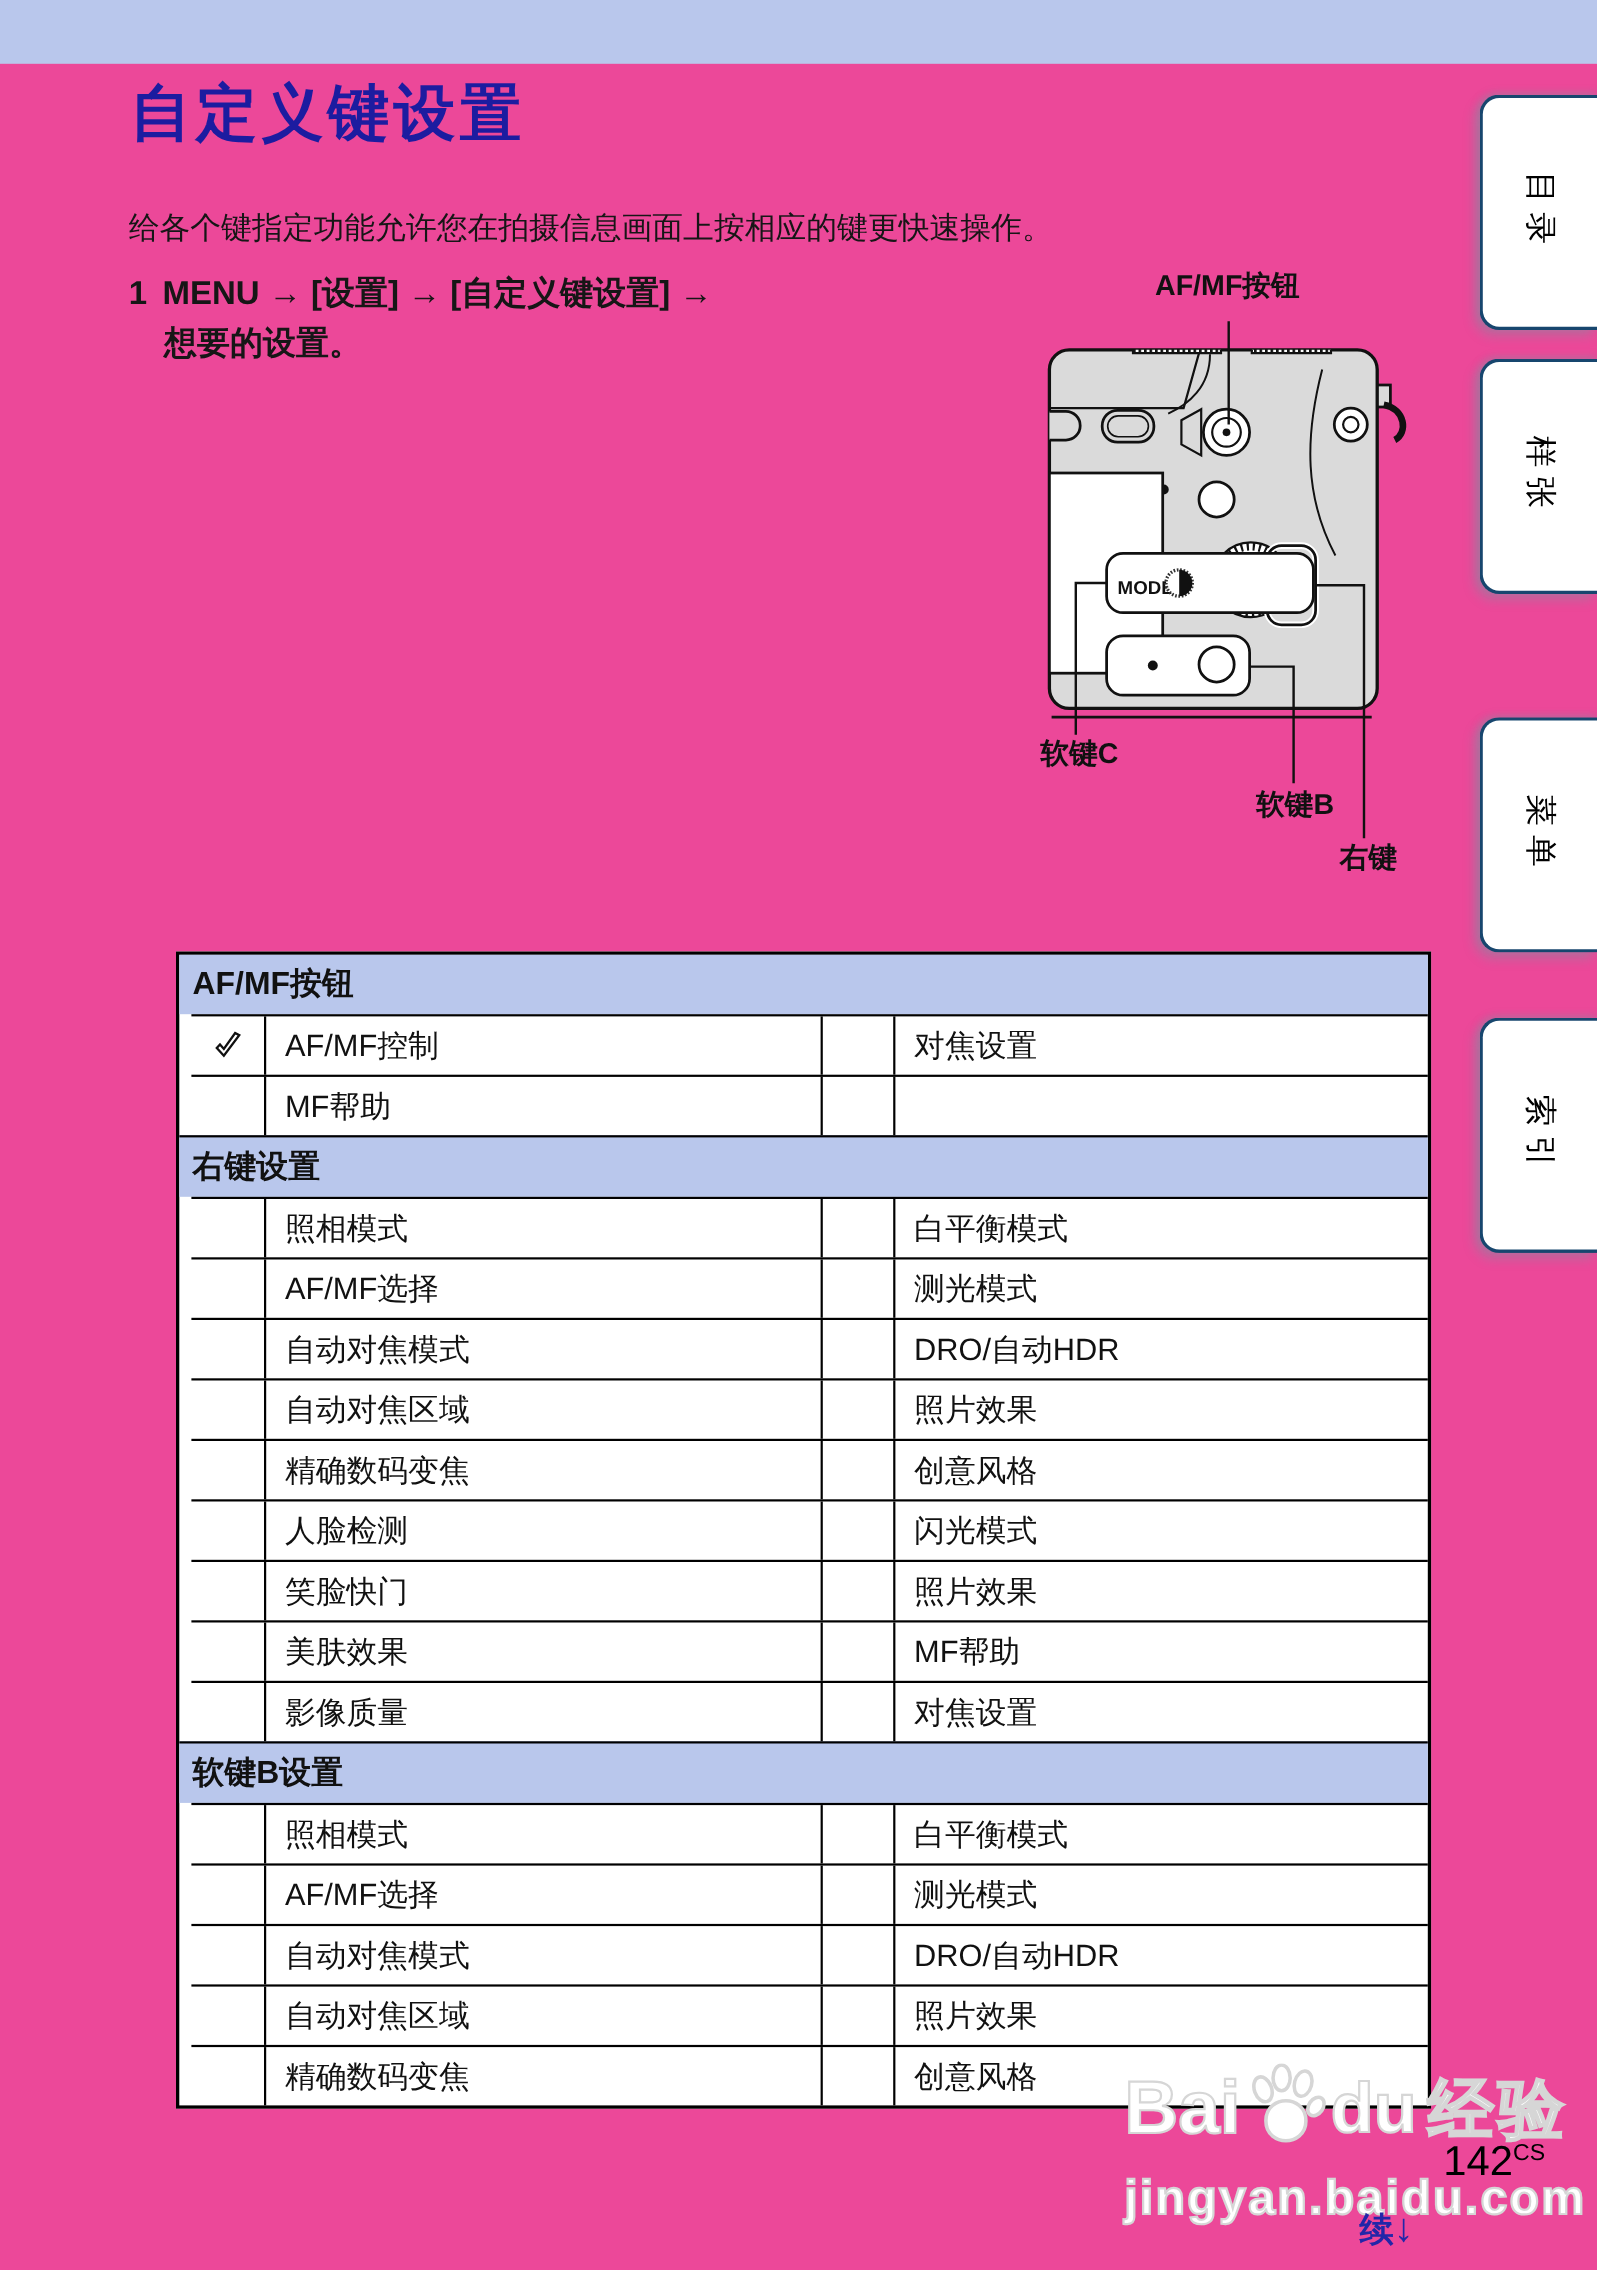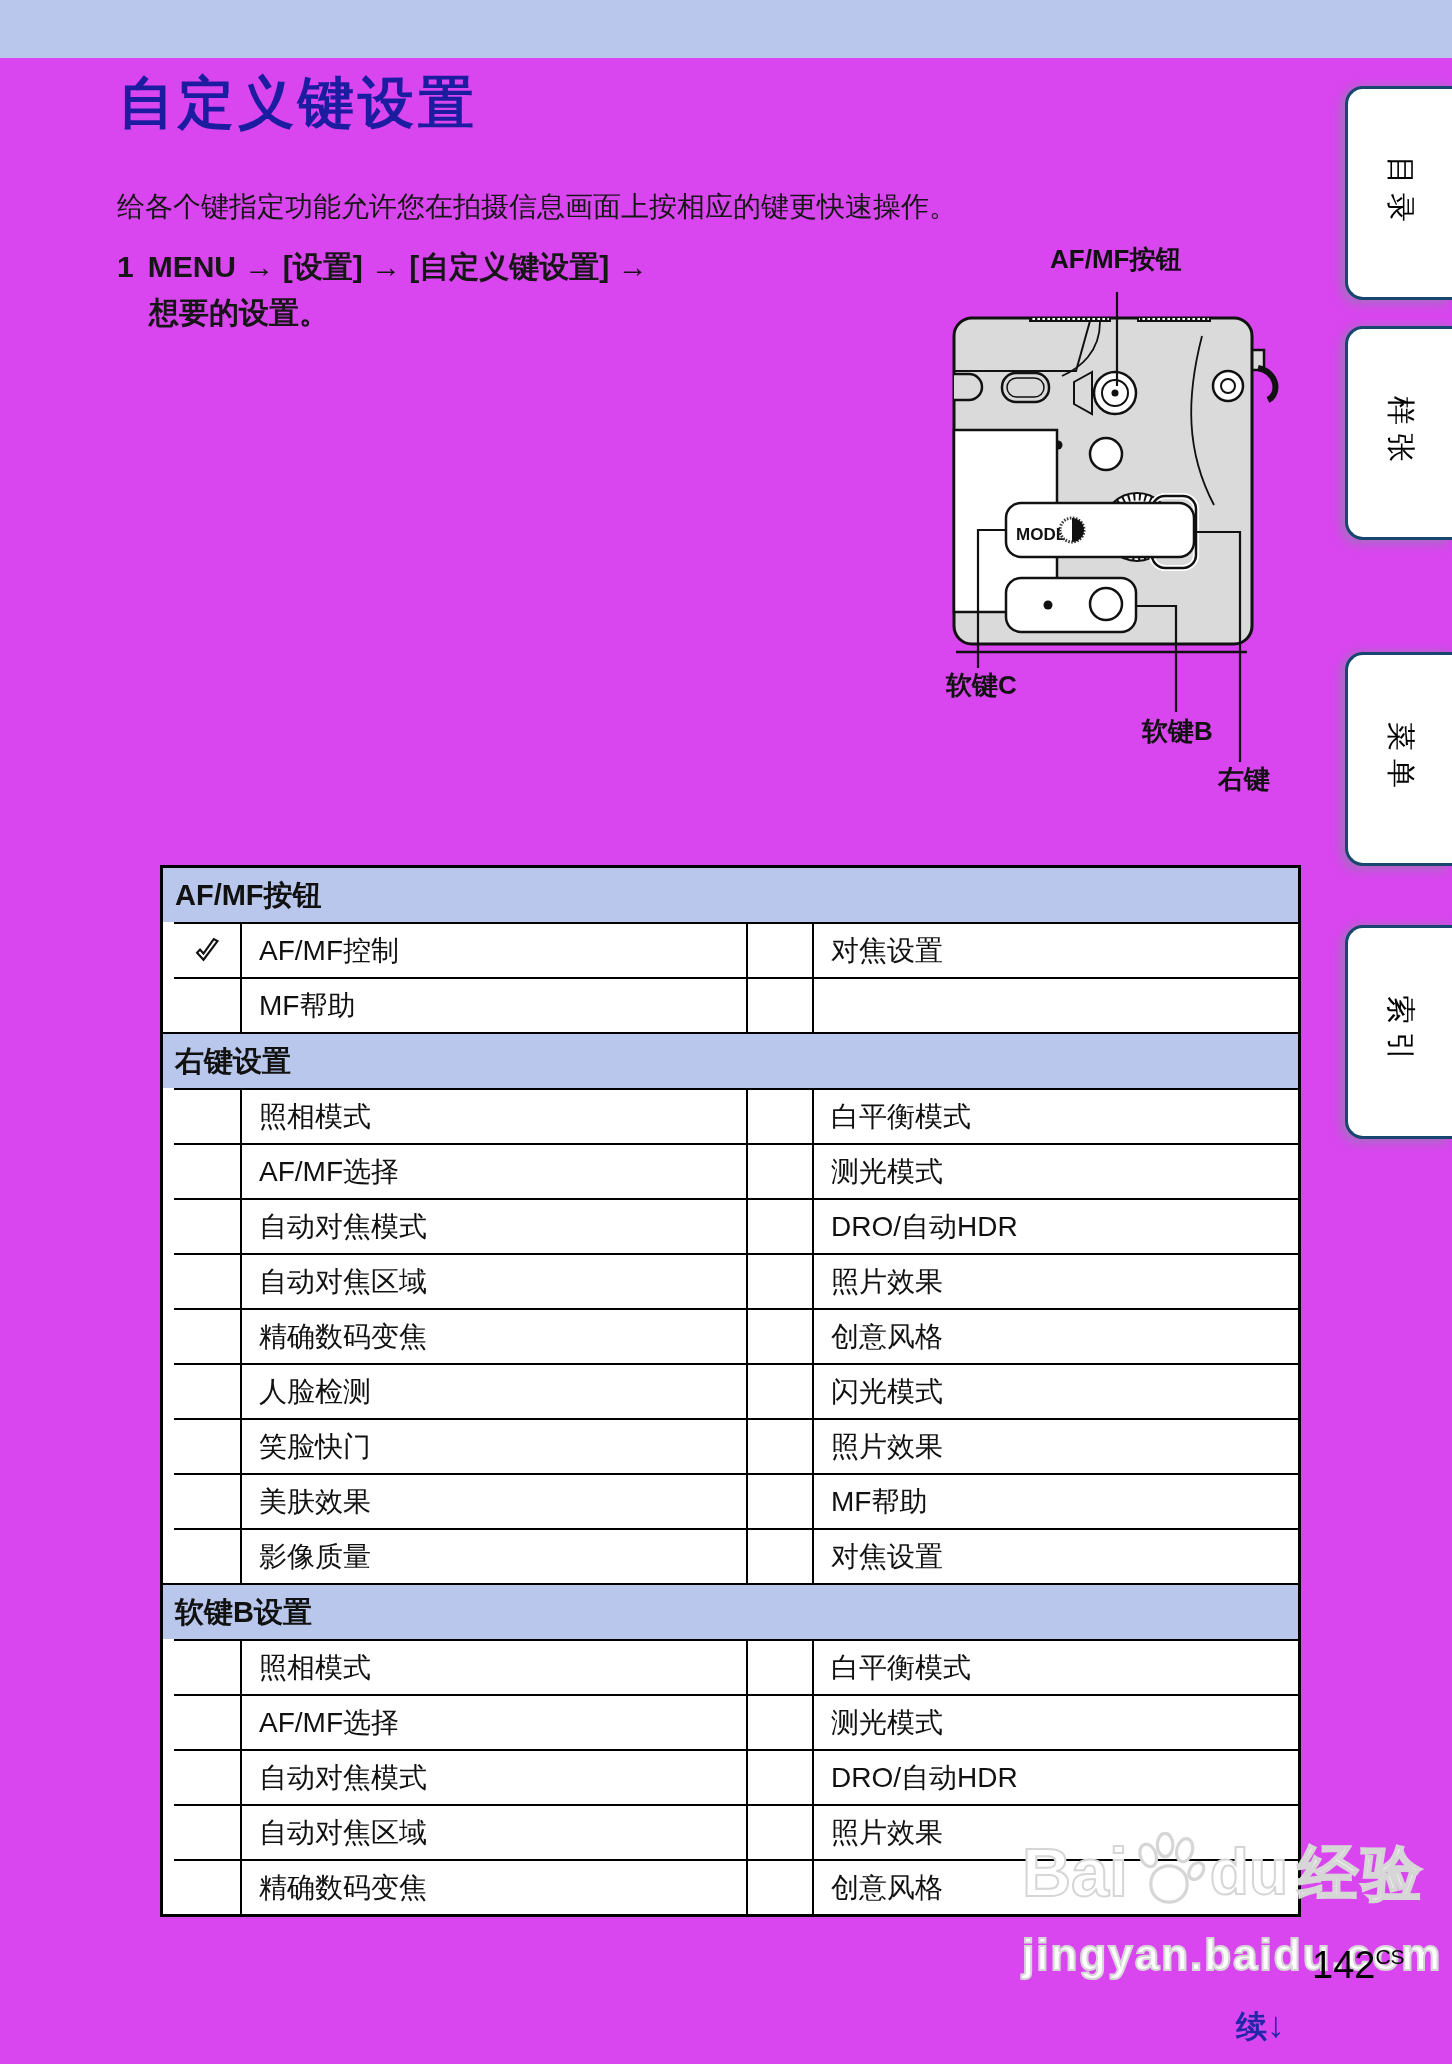--- a/index.html
+++ b/index.html
@@ -1,16 +1,16 @@
 <!DOCTYPE html>
 <html><head>
 <meta charset="utf-8">
 <style>
   html,body{margin:0;padding:0;background:#ffffff;}
-  #page{position:relative;width:1452px;height:2064px;background:#d946ef;overflow:hidden;
+  #page{position:relative;width:1452px;height:2064px;background:#ec4899;overflow:hidden;
         font-family:"Liberation Sans",sans-serif;color:#111;}
   
   #topbar{position:absolute;left:0;top:0;width:1452px;height:58px;background:#b9c7ec;}
   
   #title{position:absolute;left:118px;top:66px;font-size:56px;font-weight:bold;color:#1c1ca0;letter-spacing:4px;}
   #intro{position:absolute;left:117px;top:188px;width:840px;font-size:28px;font-family:"Liberation Serif",serif;color:#161616;}
   #step{position:absolute;left:117px;top:244px;width:800px;font-size:30px;font-weight:bold;color:#161616;line-height:46px;}
   #step .stepnum{margin-right:14px;}
   #step .line2{display:block;margin-left:32px;}
   
@@ -30,21 +30,21 @@
   #tab-0{top:86px;} #tab-1{top:326px;} #tab-2{top:652px;} #tab-3{top:925px;}
   
   #settings-table{position:absolute;left:160px;top:865px;width:1141px;border:3px solid #000;background:#fff;box-sizing:border-box;}
   .theader{height:54px;line-height:54px;background:#b9c7ec;font-size:29px;font-weight:600;padding-left:12px;}
   .trow{display:grid;grid-template-columns:68px 506px 66px 1fr;height:53px;margin-left:11px;}
   .trow + .trow,.theader + .trow,.trow + .theader{border-top:2px solid #000;}
   .tcell{font-size:28px;font-weight:500;line-height:53px;padding-left:17px;overflow:hidden;white-space:nowrap;}
   .ccell{display:flex;align-items:center;justify-content:center;}
   .cell-sep{border-right:2px solid #000;}
   
-  #watermark{position:absolute;left:1022px;top:1832px;z-index:3;color:#fff;
+  #watermark{position:absolute;left:1022px;top:1876px;z-index:3;color:#fff;
              -webkit-text-stroke:2px #d6d6d6;text-shadow:0 0 1px #e2e2e2;}
   #wm-row1{display:flex;align-items:flex-end;font-weight:bold;}
   #wm-bai{font-size:68px;line-height:68px;}
   #wm-paw{margin:0 2px -4px 2px;}
   #wm-du{font-size:64px;line-height:68px;}
   #wm-suffix{font-size:60px;line-height:64px;margin-left:10px;letter-spacing:4px;}
   #wm-url{font-size:44px;font-weight:bold;margin-top:24px;letter-spacing:2px;}
   #pageno{position:absolute;left:1312px;top:1944px;z-index:4;font-size:38px;color:#000;}
   #pageno sup{font-size:21px;}
   #continued{position:absolute;left:1236px;top:2004px;z-index:4;color:#2326a8;font-size:31px;font-weight:bold;}

